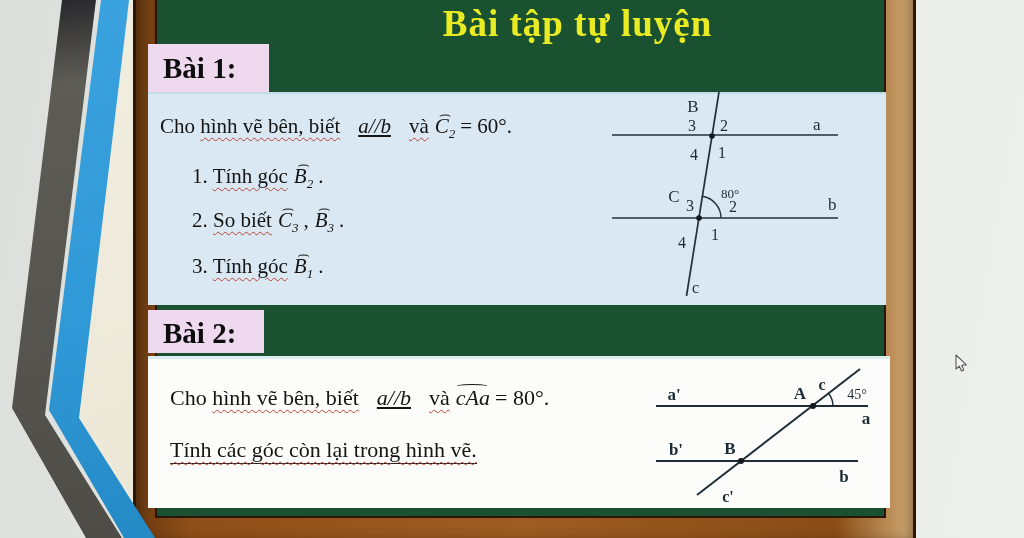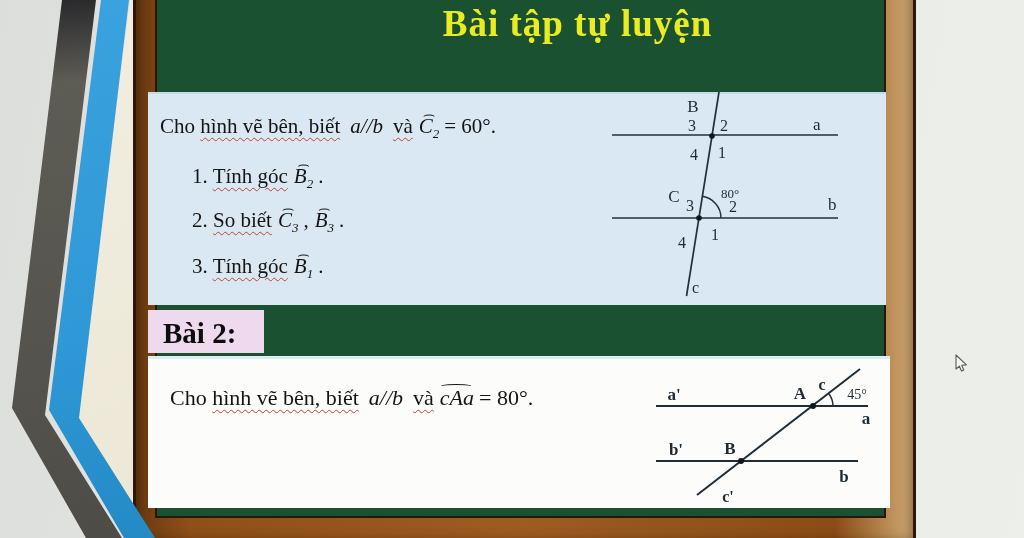--- a/index.html
+++ b/index.html
@@ -40,21 +40,21 @@
 
   .t{color:#141414;}
   .intro1{left:12px;top:20px;font-size:21px;white-space:nowrap;}
   .item{left:44px;font-size:21px;white-space:nowrap;}
   .it1{top:70px}.it2{top:114px}.it3{top:160px}
   .intro2{left:22px;top:26px;font-size:22px;white-space:nowrap;}
   .line2w{left:22px;top:78px;font-size:22px;}
   .sq{text-decoration-line:underline;text-decoration-style:wavy;
       text-decoration-color:#bb4433;text-decoration-thickness:1px;text-underline-offset:4px;}
   .ul{border-bottom:1.6px solid #222;padding-bottom:1px;}
-  .math{font-style:italic;margin:0 10px;}
+  .math{font-style:italic;margin:0 18px;text-decoration:underline;}
   .ang{position:relative;display:inline-block;font-style:italic;margin:0 5px 0 6px;}
   .ang .hat{position:absolute;left:50%;top:-0.62em;transform:translateX(-50%) scaleY(.7);
       font-style:normal;font-size:.95em;font-family:"DejaVu Sans",sans-serif;color:#141414;}
   .ang.wide .hat{transform:translateX(-56%) scaleX(2.6) scaleY(.6);}
   .ang sub{font-size:13px;line-height:0;}
 
   svg text{font-family:"Liberation Serif",serif;fill:#1c2b34;}
   .d2t{font-weight:bold;}
 
   .cursor{left:954px;top:354px;}
@@ -63,20 +63,21 @@
 <body>
 
 <div class="stage">
 
   <div class="abs mat"></div>
   <div class="abs frame"></div>
   <div class="abs slide"></div>
 
   <div class="abs title">Bài tập tự luyện</div>
 
+  <div class="abs plabel plabel1">Bài 1:</div>
 
   <div class="abs bluebox">
     <div class="abs intro1 t">
       <span>Cho </span><span class="sq">hình vẽ bên, biết</span><i class="math">a//b</i><span class="sq">và</span><span class="ang"><span class="hat">⌢</span><span>C</span><sub>2</sub></span><span>= 60°.</span>
     </div>
 
     <div class="abs item it1 t">
       <span>1.</span>
       <span class="sq">Tính góc</span><span class="ang"><span class="hat">⌢</span><span>B</span><sub>2</sub></span><span>.</span>
     </div>
@@ -112,20 +113,23 @@
     <text x="222" y="120" font-size="17">b</text>
     <text x="86" y="203" font-size="16">c</text>
   </svg>
 
   <div class="abs plabel plabel2">Bài 2:</div>
 
   <div class="abs whitebox">
     <div class="abs intro2 t">
       <span>Cho </span><span class="sq">hình vẽ bên, biết</span><i class="math">a//b</i><span class="sq">và</span><span class="ang wide"><span class="hat">⌢</span><span>cAa</span></span><span>= 80°.</span>
     </div>
+    <div class="abs line2w t">
+      <span class="ul"><span class="sq">Tính các góc còn lại trong hình vẽ.</span></span>
+    </div>
   </div>
 
   <svg class="abs" style="left:648px;top:358px;" width="244" height="150" viewBox="0 0 244 150">
     <line x1="8" y1="48" x2="220" y2="48" stroke="#1f2d38" stroke-width="2"></line>
     <line x1="8" y1="103" x2="210" y2="103" stroke="#1f2d38" stroke-width="2"></line>
     <line x1="49" y1="137" x2="212" y2="11" stroke="#1f2d38" stroke-width="2"></line>
     <path d="M 180.8 35.8 A 20 20 0 0 1 185 48" fill="none" stroke="#1f2d38" stroke-width="1.5"></path>
     <circle cx="165" cy="48" r="3" fill="#10181e"></circle>
     <circle cx="93" cy="103" r="3" fill="#10181e"></circle>
     <text class="d2t" x="26" y="42" font-size="17" text-anchor="middle">a'</text>

